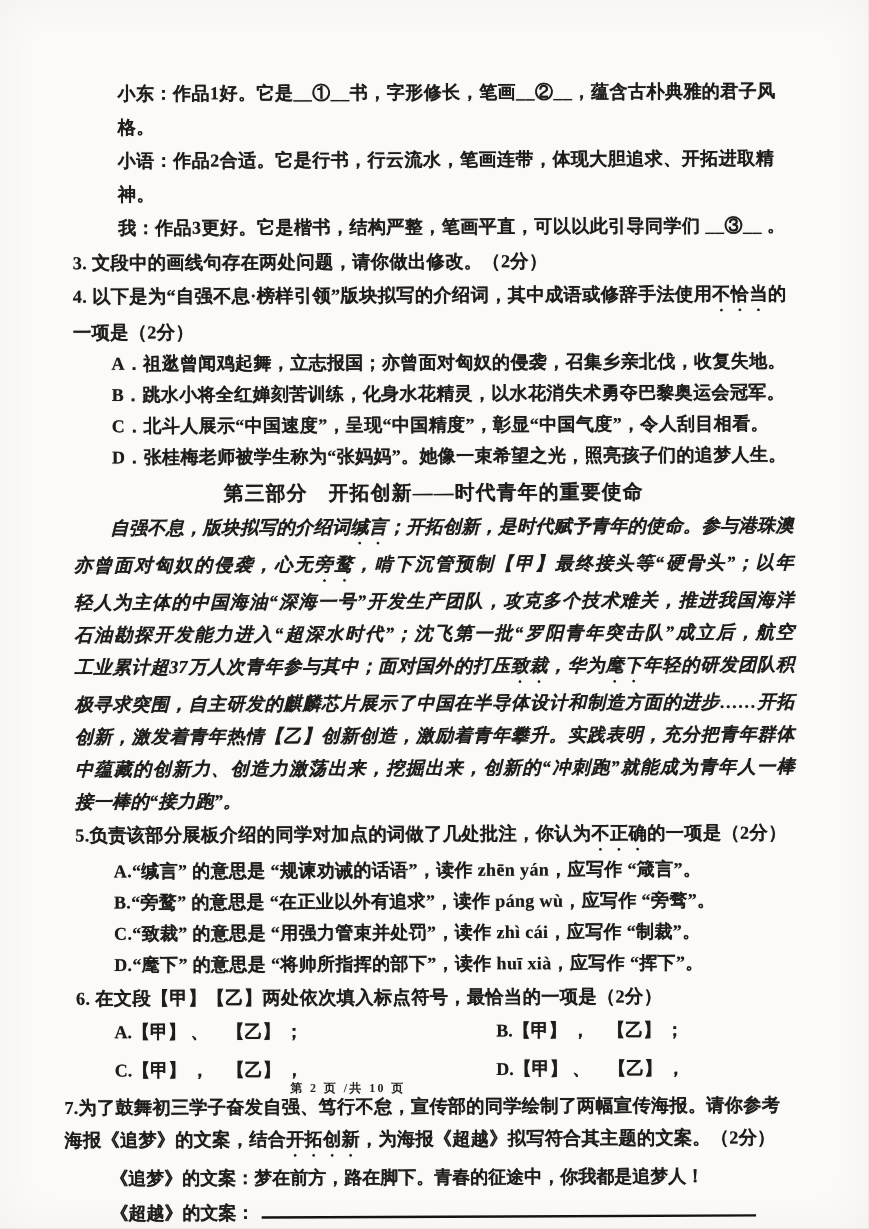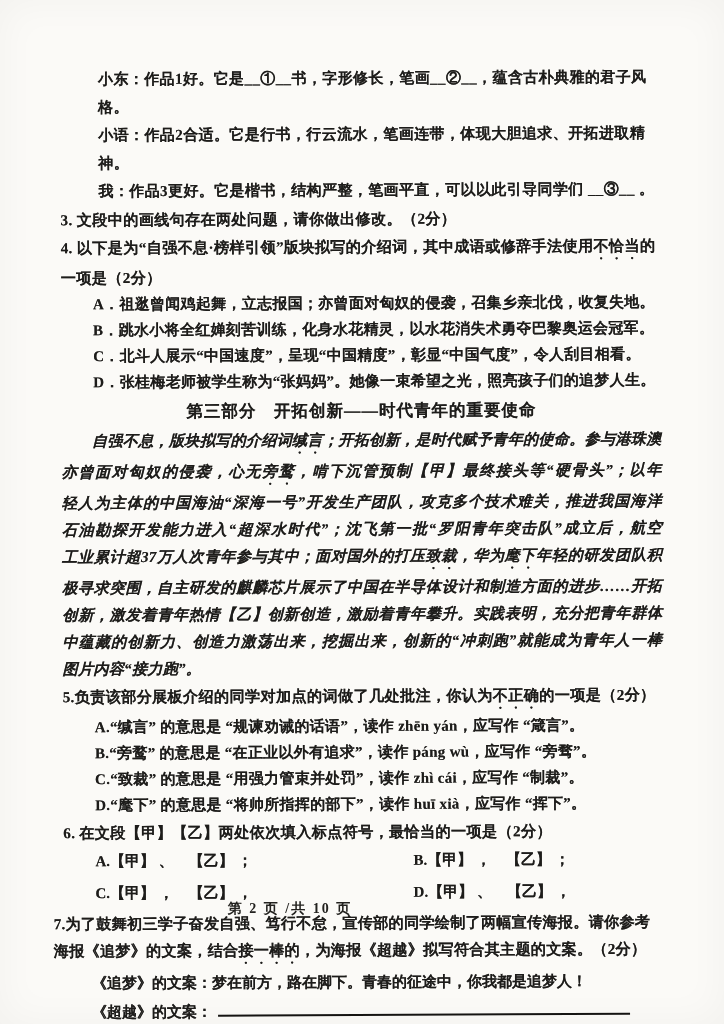--- a/index.html
+++ b/index.html
@@ -23,21 +23,21 @@
   .passage .pline.first { text-indent:2em; }
   .passage .pline.last { text-align-last:left; }
   .dot, .em-dot {
     -webkit-text-emphasis:filled dot #1d1c1a; -webkit-text-emphasis-position:under right;
     text-emphasis:filled dot #1d1c1a; text-emphasis-position:under right;font-family:Liberation Serif, serif;
   }
   .q6-grid { display:grid; grid-template-columns:56% 44%; margin-left:32px; font-weight:bold; font-size:15px; line-height:26px; row-gap:6px; margin-top:2px; }
   .q7 { font-weight:bold; font-size:15.2px; line-height:27px; letter-spacing:.2px; margin-left:-10px; margin-top:4px; }
   .poster-line { font-weight:bold; font-size:15px; line-height:27px; margin-left:28px; margin-top:2px; }
   .blank-line { display:inline-block; width:412px; height:13px; border-bottom:2.5px solid #151412; margin-left:6px; }
-  .footer { position:absolute; left:0; top:900px; width:580px; text-align:center; font-weight:bold; font-size:14px; letter-spacing:2px; color:#23221f; }
+  .footer { position:absolute; left:0; top:900px; width:580px; text-align:center; font-weight:bold; font-size:10px; letter-spacing:2px; color:#23221f; }
 </style>
 </head>
 <body>
 
 <div class="sheet">
   <div class="content">
 
     <div class="dialogue">
       <div>小东：作品1好。它是__①__书，字形修长，笔画__②__，蕴含古朴典雅的君子风格。</div>
       <div>小语：作品2合适。它是行书，行云流水，笔画连带，体现大胆追求、开拓进取精神。</div>
@@ -58,42 +58,42 @@
 
     <div class="passage">
       <div class="pline first"><span>自强不息，版块拟写的介绍词</span><span class="em-dot">缄言</span><span>；开拓创新，是时代赋予青年的使命。参与港珠澳</span></div>
       <div class="pline"><span>亦曾面对匈奴的侵袭，心无</span><span class="em-dot">旁鹜</span><span>，啃下沉管预制【甲】最终接头等“硬骨头”；以年</span></div>
       <div class="pline"><span>轻人为主体的中国海油“深海一号”开发生产团队，攻克多个技术难关，推进我国海洋</span></div>
       <div class="pline"><span>石油勘探开发能力进入“超深水时代”；沈飞第一批“罗阳青年突击队”成立后，航空</span></div>
       <div class="pline"><span>工业累计超37万人次青年参与其中；面对国外的打压</span><span class="em-dot">致裁</span><span>，华为</span><span class="em-dot">麾下</span><span>年轻的研发团队积</span></div>
       <div class="pline"><span>极寻求突围，自主研发的麒麟芯片展示了中国在半导体设计和制造方面的进步……开拓</span></div>
       <div class="pline"><span>创新，激发着青年热情【乙】创新创造，激励着青年攀升。实践表明，充分把青年群体</span></div>
       <div class="pline"><span>中蕴藏的创新力、创造力激荡出来，挖掘出来，创新的“冲刺跑”就能成为青年人一棒</span></div>
-      <div class="pline last"><span>图片内容“接力跑”。</span></div>
+      <div class="pline last"><span>接一棒的“接力跑”。</span></div>
     </div>
 
     <div class="qstem"><span>5.负责该部分展板介绍的同学对加点的词做了几处批注，你认为</span><span class="em-dot">不正确</span><span>的一项是（2分）</span></div>
     <div class="options">
       <div>A.“缄言” 的意思是 “规谏劝诫的话语”，读作 zhēn yán，应写作 “箴言”。</div>
       <div>B.“旁鹜” 的意思是 “在正业以外有追求”，读作 páng wù，应写作 “旁骛”。</div>
       <div>C.“致裁” 的意思是 “用强力管束并处罚”，读作 zhì cái，应写作 “制裁”。</div>
       <div>D.“麾下” 的意思是 “将帅所指挥的部下”，读作 huī xià，应写作 “挥下”。</div>
     </div>
 
     <div class="qstem">6. 在文段【甲】【乙】两处依次填入标点符号，最恰当的一项是（2分）</div>
     <div class="q6-grid">
       <div>A.【甲】 、　【乙】 ；</div>
       <div>B.【甲】 ，　【乙】 ；</div>
       <div>C.【甲】 ，　【乙】 ，</div>
       <div>D.【甲】 、　【乙】 ，</div>
     </div>
 
     <div class="q7">
       <div>7.为了鼓舞初三学子奋发自强、笃行不怠，宣传部的同学绘制了两幅宣传海报。请你参考</div>
-      <div><span>海报《追梦》的文案，结合</span><span class="em-dot">接一棒的</span><span>，为海报《超越》拟写符合其主题的文案。（2分）</span></div>
+      <div><span>海报《追梦》的文案，结合</span><span class="em-dot">开拓创新</span><span>，为海报《超越》拟写符合其主题的文案。（2分）</span></div>
     </div>
 
     <div class="poster-line">《追梦》的文案：梦在前方，路在脚下。青春的征途中，你我都是追梦人！</div>
     <div class="poster-line">
       <span>《超越》的文案：</span><span class="blank-line"></span>
     </div>
 
   </div>
 
   <div class="footer">第 2 页 /共 10 页</div>

